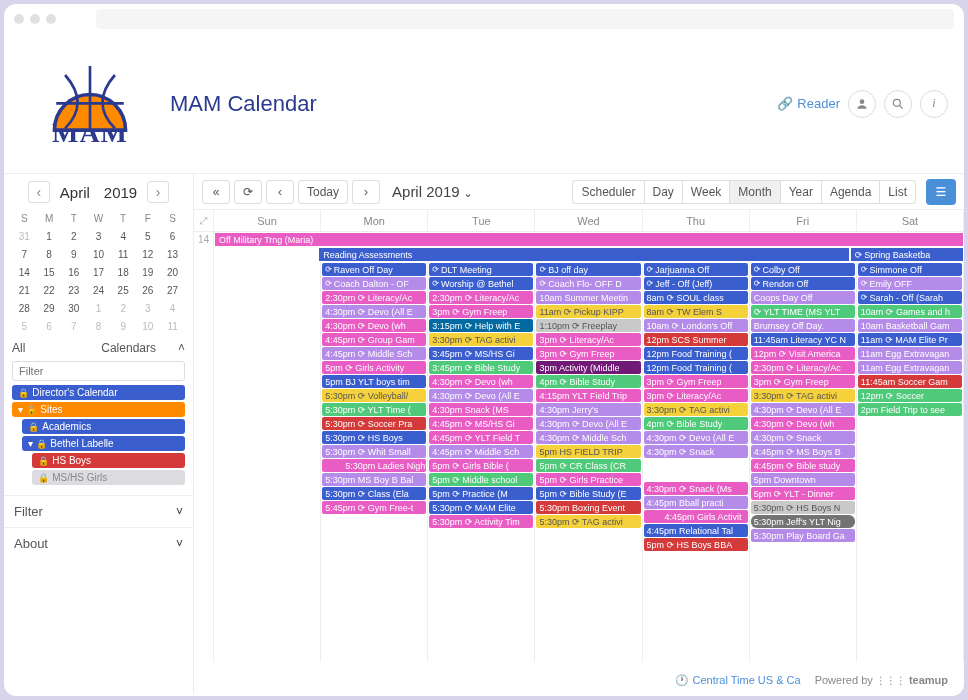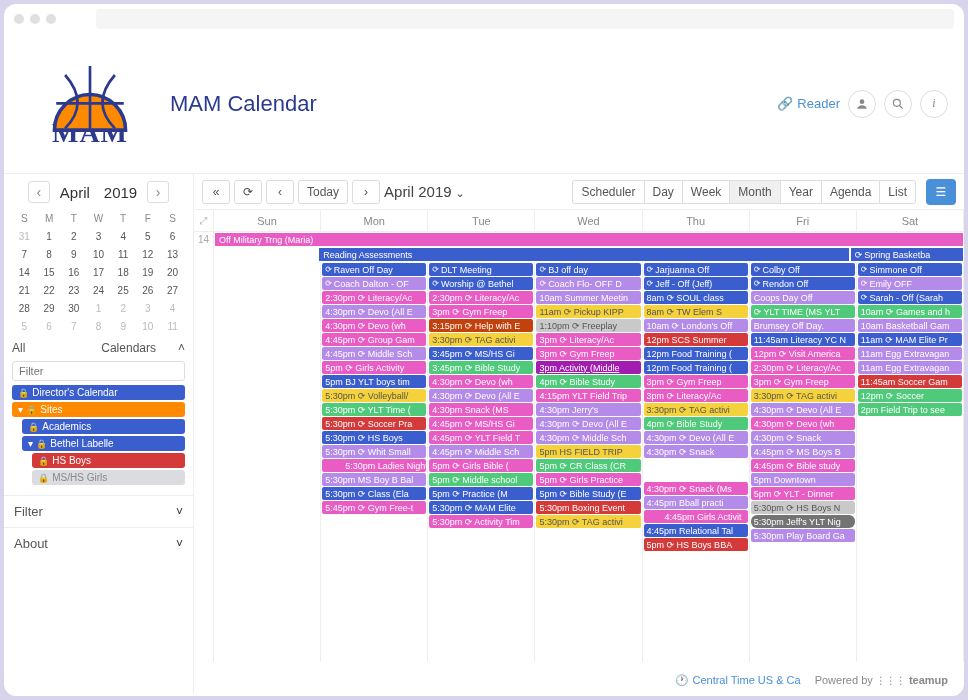--- a/index.html
+++ b/index.html
@@ -32,21 +32,21 @@
 .sb-section .lbl { font-size: 13px; color: #555; }
 .sb-cals { padding: 0 8px 8px; }
 .sb-cals .all { display: flex; justify-content: space-between; padding: 6px 0; font-size: 12px; color: #555; }
 .filter-in { width: 100%; border: 1px solid #ddd; padding: 3px 6px; font-size: 11px; border-radius: 3px; margin-bottom: 4px; }
 .cal-item { padding: 2px 6px; border-radius: 3px; color: #fff; font-size: 10px; margin-bottom: 2px; display: flex; align-items: center; gap: 3px; overflow: hidden; white-space: nowrap; }
 .cal-item .lock { font-size: 9px; }
 .content { flex: 1; overflow: hidden; }
 .toolbar { display: flex; align-items: center; gap: 4px; padding: 4px 8px; border-bottom: 1px solid #eee; height: 36px; }
 .tb-btn { border: 1px solid #ddd; background: #fff; padding: 4px 8px; border-radius: 3px; font-size: 12px; cursor: pointer; color: #555; }
 .tb-btn.sq { width: 28px; padding: 4px 0; text-align: center; }
-.tb-range { font-size: 15px; color: #444; display: flex; align-items: flex-end; gap: 4px; }
+.tb-range { font-size: 15px; color: #444; margin-left: 8px; display: flex; align-items: flex-end; gap: 4px; }
 .tb-right { margin-left: auto; display: flex; gap: 0; }
 .tb-right .tb-btn { border-radius: 0; margin-left: -1px; }
 .tb-right .tb-btn:first-child { border-radius: 3px 0 0 3px; }
 .tb-right .tb-btn.last { border-radius: 0 3px 3px 0; }
 .tb-right .tb-btn.active { background: #f0f0f0; }
 .menu-btn { width: 30px; height: 26px; background: #4a90d9; border-radius: 4px; display: flex; align-items: center; justify-content: center; color: #fff; margin-left: 6px; cursor: pointer; }
 .grid-head { display: flex; height: 22px; border-bottom: 1px solid #eee; }
 .wk-col { width: 20px; border-right: 1px solid #eee; }
 .day-col { flex: 1; text-align: center; font-size: 11px; color: #888; border-right: 1px solid #eee; display: flex; align-items: center; justify-content: center; }
 .grid-body { display: flex; height: 430px; overflow: hidden; }
@@ -356,21 +356,21 @@
                 <div class="ev" style="background: rgb(59, 94, 207);">
                   <span class="ic">⟳</span>
                   <span>Worship @ Bethel</span>
                 </div>
                 <div class="ev" style="background: rgb(232, 92, 195);">
                   <span>2:30pm ⟳ Literacy/Ac</span>
                 </div>
                 <div class="ev" style="background: rgb(232, 92, 195);">
                   <span>3pm ⟳ Gym Freep</span>
                 </div>
-                <div class="ev" style="background: #c2410c;">
+                <div class="ev" style="background: #0369a1;">
                   <span>3:15pm ⟳ Help with E</span>
                 </div>
                 <div class="ev" style="background: rgb(245, 209, 59); color: rgb(85, 85, 85);">
                   <span>3:30pm ⟳ TAG activi</span>
                 </div>
                 <div class="ev" style="background: rgb(59, 94, 207);">
                   <span>3:45pm ⟳ MS/HS Gi</span>
                 </div>
                 <div class="ev" style="background: rgb(79, 201, 122);">
                   <span>3:45pm ⟳ Bible Study</span>
@@ -426,21 +426,21 @@
                 </div>
                 <div class="ev" style="background: rgb(201, 201, 201); color: rgb(85, 85, 85);">
                   <span>1:10pm ⟳ Freeplay</span>
                 </div>
                 <div class="ev" style="background: rgb(232, 92, 195);">
                   <span>3pm ⟳ Literacy/Ac</span>
                 </div>
                 <div class="ev" style="background: rgb(232, 92, 195);">
                   <span>3pm ⟳ Gym Freep</span>
                 </div>
-                <div class="ev" style="background: #a21caf; text-decoration: underline;">
+                <div class="ev" style="background: #701a75;">
                   <span>3pm Activity (Middle</span>
                 </div>
                 <div class="ev" style="background: rgb(79, 201, 122);">
                   <span>4pm ⟳ Bible Study</span>
                 </div>
                 <div class="ev" style="background: rgb(232, 92, 195);">
                   <span>4:15pm YLT Field Trip</span>
                 </div>
                 <div class="ev" style="background: rgb(180, 139, 232);">
                   <span>4:30pm Jerry's</span>

